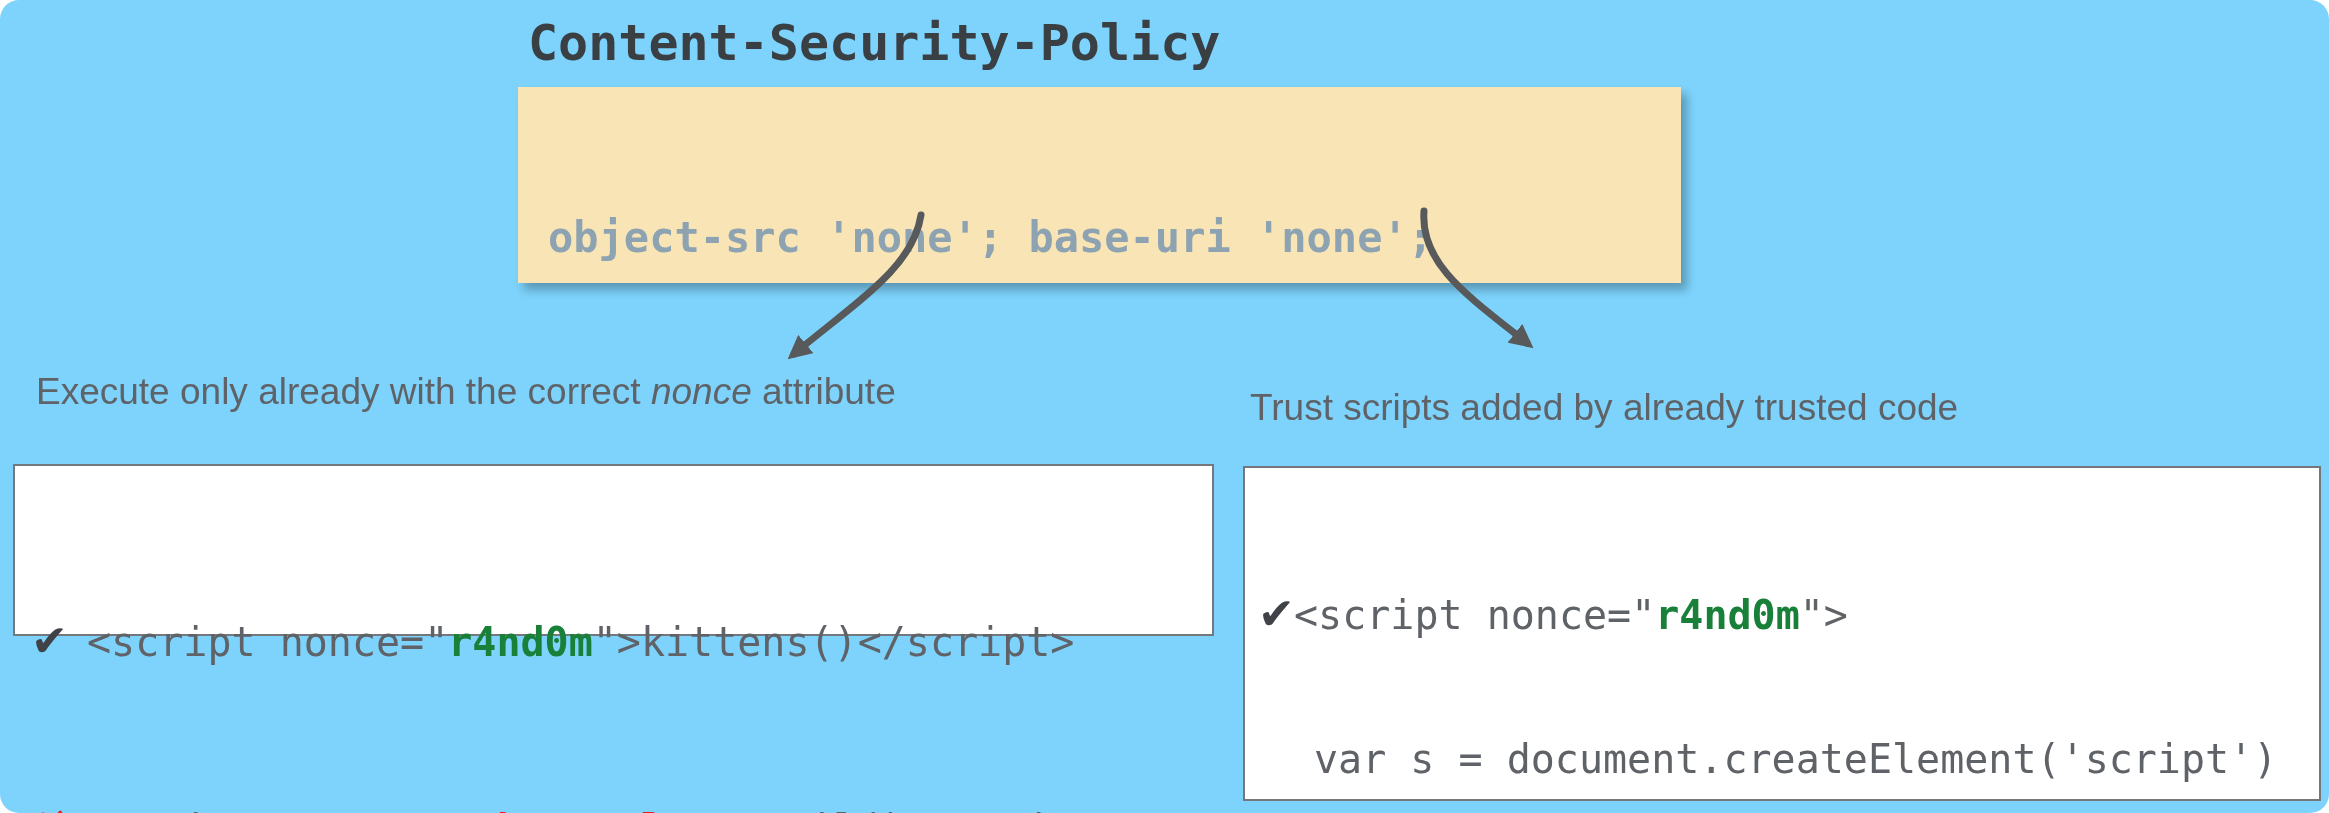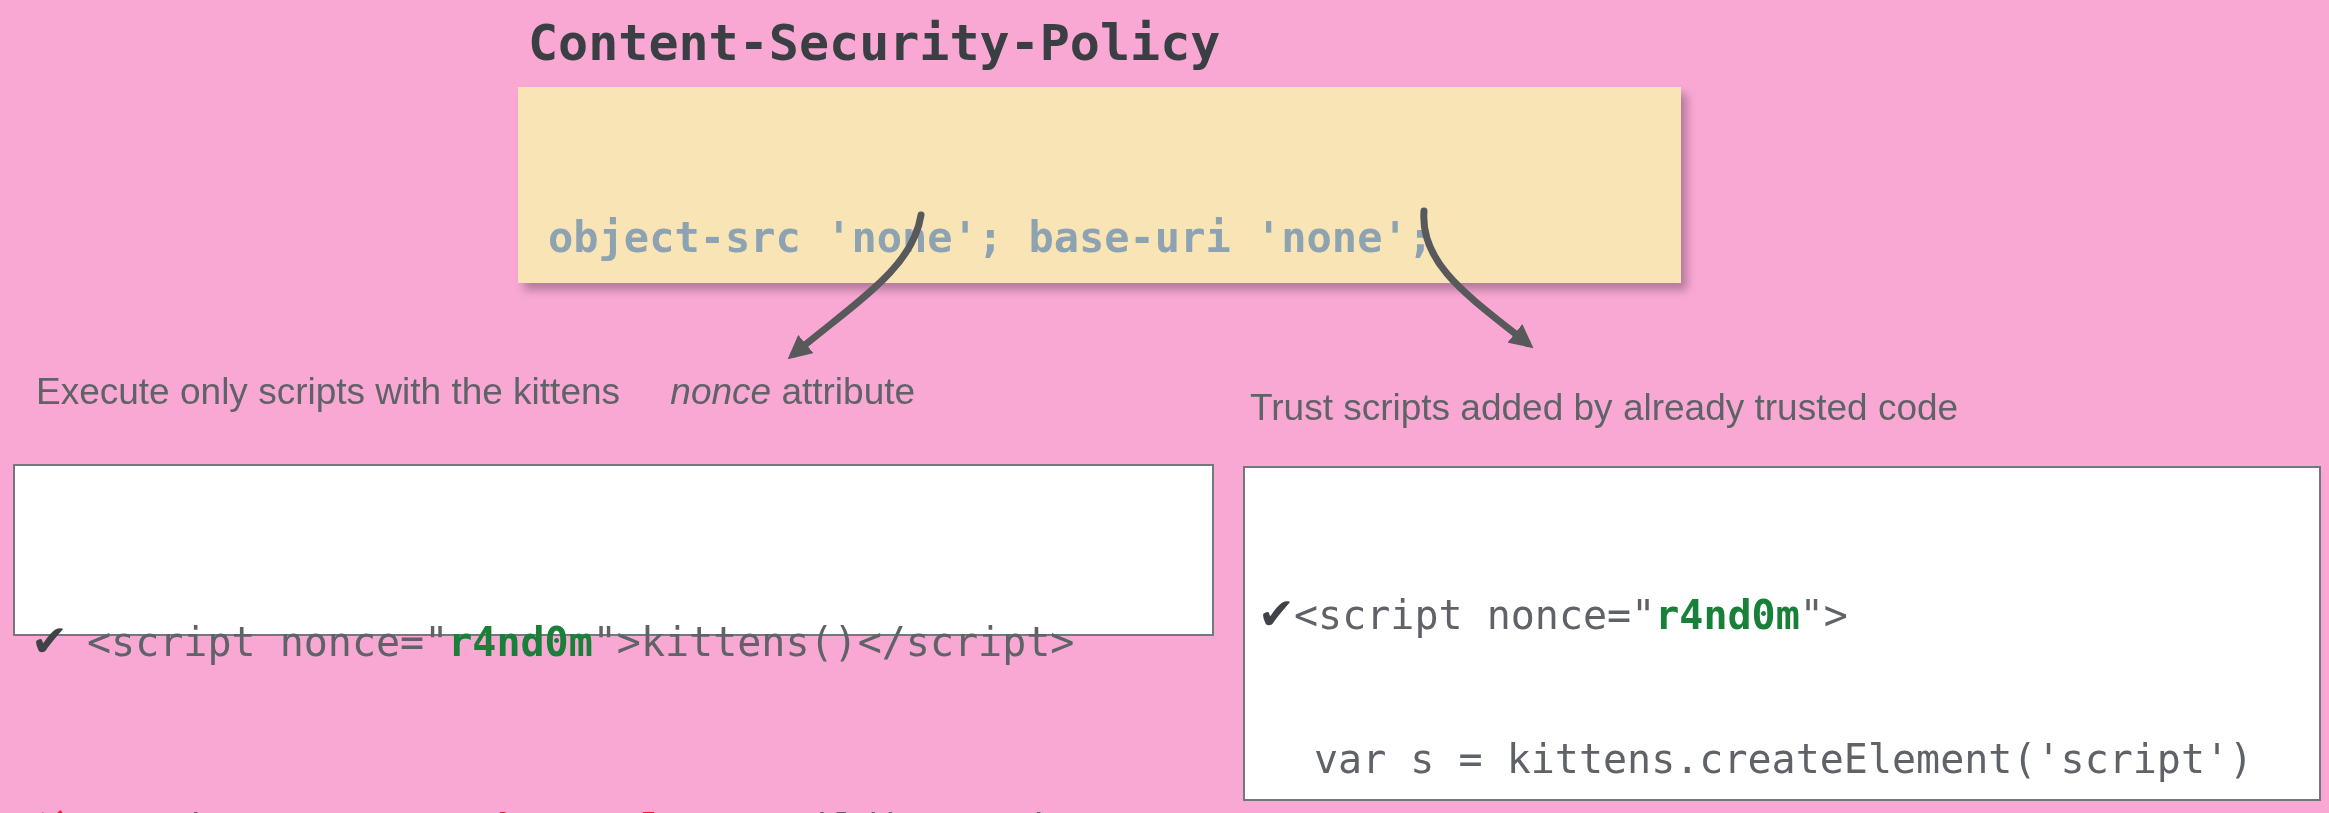--- a/index.html
+++ b/index.html
@@ -1,20 +1,20 @@
 <!DOCTYPE html>
 <html><head>
 <meta charset="utf-8">
 <style>
   html,body{margin:0;padding:0;}
   body{
     width:2329px;height:813px;overflow:hidden;background:#ffffff;
     font-family:"Liberation Sans", sans-serif;
   }
-  .canvas{position:relative;width:2329px;height:813px;background:#f9a8d4;}
+  .canvas{position:relative;width:2329px;height:813px;background:#7dd3fc;border-radius:19px;}
 
   
   .title{
     position:absolute;left:528px;top:14px;
     font-family:"DejaVu Sans Mono","Liberation Mono",monospace;
     font-weight:bold;font-size:50px;line-height:58px;color:#3A3F44;
     white-space:pre;
   }
 
   
@@ -33,21 +33,21 @@
   
   .arrows{position:absolute;left:0;top:0;width:2329px;height:813px;pointer-events:none;}
 
   
   .label{
     position:absolute;top:370px;font-size:37px;line-height:44px;color:#5F6368;
     white-space:pre;
   }
   .label-left{left:36px;}
   .label-right{left:1250px;margin-top:16px;}
-  .label em{margin-left:40px;}
+  .label em{}
 
   
   .code-box{
     position:absolute;box-sizing:border-box;background:#ffffff;
     border:2px solid #74787C;
     font-family:"DejaVu Sans Mono","Liberation Mono",monospace;
     font-size:40px;color:#5F6368;white-space:pre;
   }
   .left-box{left:13px;top:464px;width:1201px;height:172px;padding:20px 1px 0 16px;line-height:62px;}
   .right-box{left:1243px;top:466px;width:1078px;height:335px;padding:26px 0 0 13px;line-height:48px;}
@@ -81,30 +81,30 @@
   <svg class="arrows" viewBox="0 0 2329 813" xmlns="http://www.w3.org/2000/svg">
     <defs>
       <marker id="ah" viewBox="0 0 10 10" refX="6.5" refY="5" markerWidth="3.4" markerHeight="3.4" orient="auto">
         <path d="M0,0 L10,5 L0,10 z" fill="#58595B"></path>
       </marker>
     </defs>
     <path d="M921,215 C913,268 856,302 794,354" fill="none" stroke="#58595B" stroke-width="7" stroke-linecap="round" marker-end="url(#ah)"></path>
     <path d="M1424,211 C1420,264 1468,296 1527,343" fill="none" stroke="#58595B" stroke-width="7" stroke-linecap="round" marker-end="url(#ah)"></path>
   </svg>
 
-  <div class="label label-left"><span>Execute only scripts with the kittens </span><em>nonce</em><span> attribute</span></div>
+  <div class="label label-left"><span>Execute only already with the correct </span><em>nonce</em><span> attribute</span></div>
 
   <div class="label label-right">Trust scripts added by already trusted code</div>
 
   <div class="code-box left-box">
     <div class="cline"><span class="mark check gap">✔</span><span>&lt;script nonce="</span><span class="tok-green">r4nd0m</span><span>"&gt;kittens()&lt;/script&gt;</span></div>
     <div class="cline"><span class="mark cross gap">✘</span><span>&lt;script nonce="</span><span class="tok-red">other-value</span><span>"&gt;evil()&lt;/script&gt;</span></div>
   </div>
 
   <div class="code-box right-box">
     <div class="cline"><span class="mark check">✔</span><span>&lt;script nonce="</span><span class="tok-green">r4nd0m</span><span>"&gt;</span></div>
-    <div class="cline ind">var s = kittens.createElement('script')</div>
+    <div class="cline ind">var s = document.createElement('script')</div>
     
     
     
   </div>
 
 </div>
 
 </body></html>

